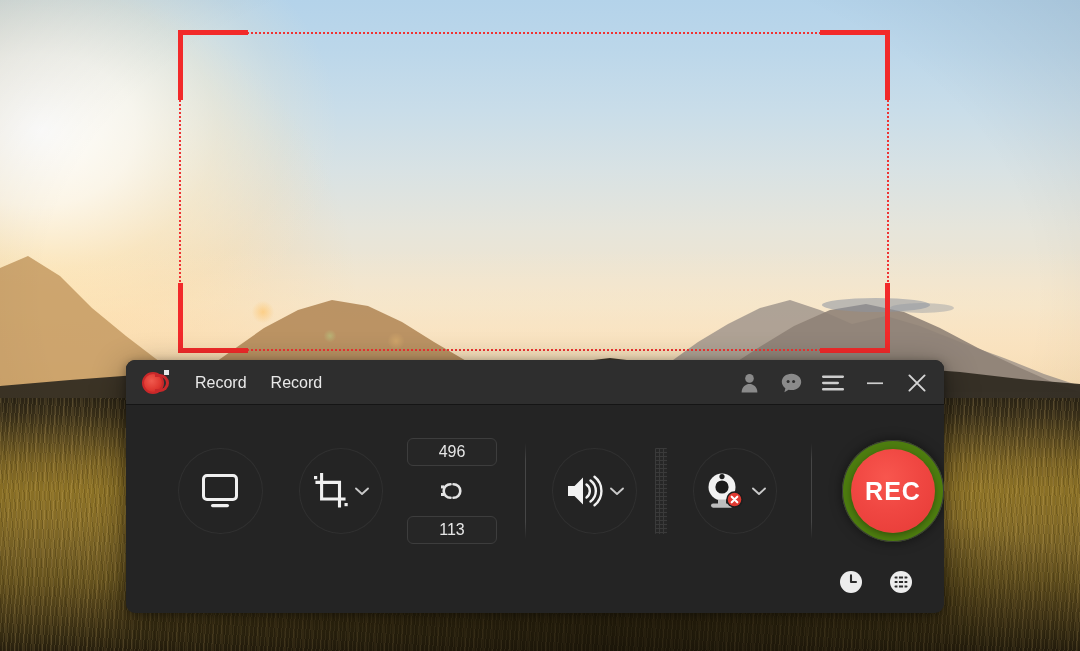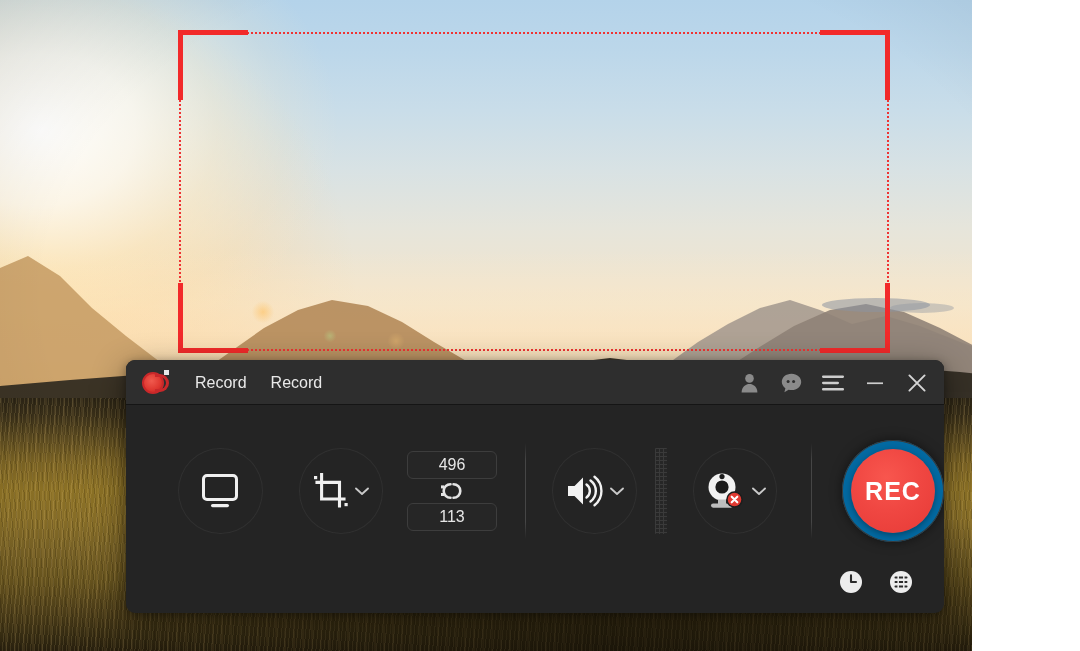--- a/index.html
+++ b/index.html
@@ -6,21 +6,21 @@
     margin: 0;
     padding: 0;
     width: 1080px;
     height: 651px;
     overflow: hidden;
     font-family: "Liberation Sans", sans-serif;
   }
 
   #stage {
     position: relative;
-    width: 972px;
+    width: 1080px;
     height: 651px;
     overflow: hidden;
     background: #c8d8e8;
   }
 
   
   .wp-layer { position: absolute; left: 0; top: 0; width: 1080px; height: 651px; }
 
   
   .wp-sky {
@@ -230,21 +230,21 @@
   }
 
   .screen-slot  { margin-left: 52px; }
   .region-slot  { margin-left: 36px; }
 
   .ctl-circle .chev { margin-left: 5px; }
 
   .dims {
     margin-left: 24px;
     display: flex; flex-direction: column; align-items: center;
-    gap: 0;
+    gap: 13px;
   }
   .dim-box {
     width: 90px; height: 28px;
     border: 1px solid #3d3d3d;
     border-radius: 6px;
     background: #262626;
     color: #e6e6e6;
     font-size: 16px;
     display: flex; align-items: center; justify-content: center;
     box-sizing: border-box;
@@ -273,21 +273,21 @@
     border-radius: 1px;
     flex: 0 0 auto;
   }
 
   .webcam-slot { margin-left: 26px; }
 
   .rec-wrap {
     margin-left: 30px;
     width: 102px; height: 102px;
     border-radius: 50%;
-    background: #0369a1;
+    background: #4d7c0f;
     box-shadow: inset 0 0 0 1px #3a3a3a, 0 0 12px rgba(0,0,0,0.5);
     display: flex; align-items: center; justify-content: center;
     flex: 0 0 auto;
   }
   .rec-btn {
     width: 84px; height: 84px;
     border-radius: 50%;
     background: radial-gradient(circle at 42% 34%, #f8564e 0%, #f04742 45%, #e63a36 100%);
     color: #fff;
     font-size: 25px;

